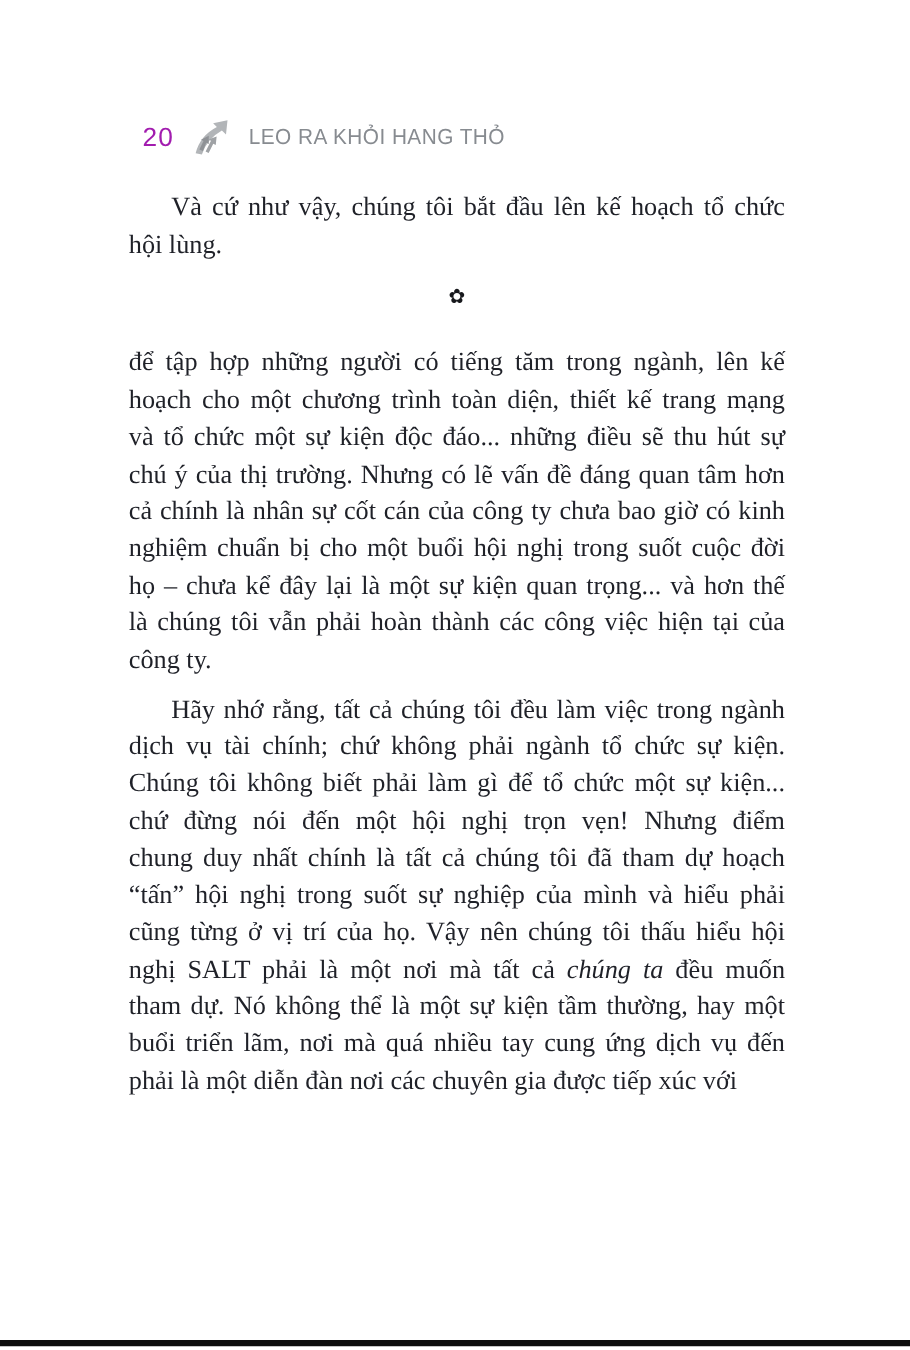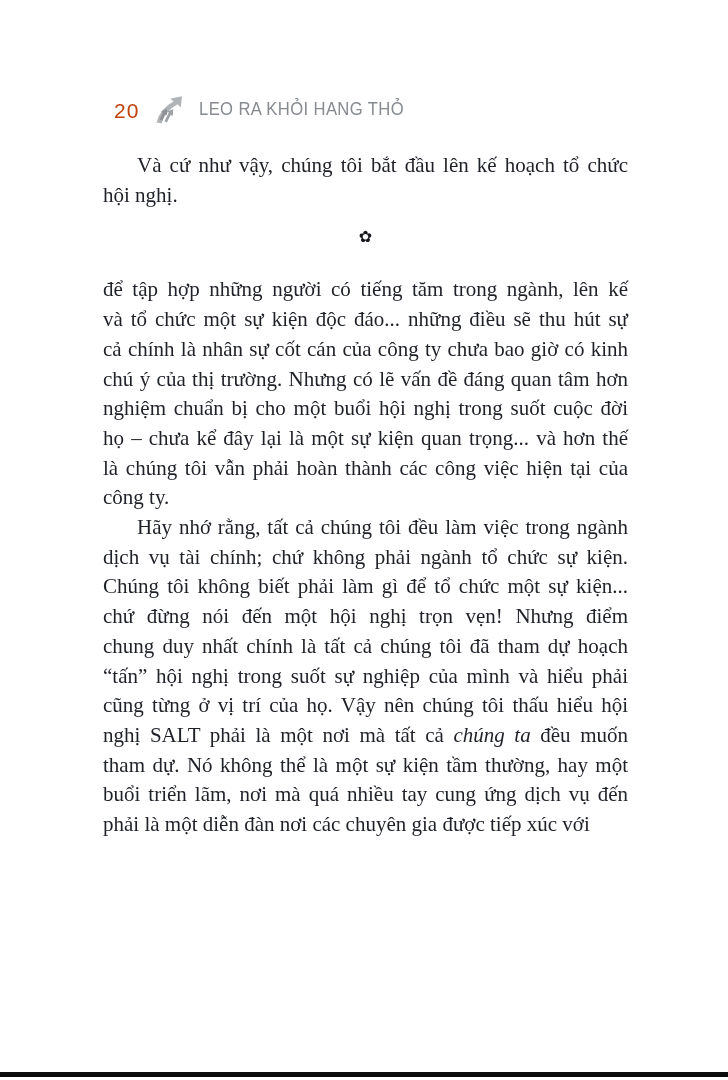--- a/index.html
+++ b/index.html
@@ -21,21 +21,21 @@
     left: 114px;
     top: 96px;
     height: 28px;
     display: flex;
     align-items: center;
     gap: 13px;
   }
   .page-number {
     font-family: "Liberation Sans", sans-serif;
     font-size: 21px;
-    color: #c2410c;
+    color: #a21caf;
     letter-spacing: 1px;
     line-height: 1;
   }
   .chapter-icon {
     width: 34px;
     height: 30px;
     display: inline-block;
   }
   .running-title {
     font-family: "Liberation Sans", sans-serif;
@@ -50,21 +50,21 @@
   
   .body-text {
     position: absolute;
     left: 103px;
     top: 151px;
     width: 525px;
     font-size: 21px;
     line-height: 29.7px;
     color: #1f2128;
   }
-  .para + .para { }
+  .para + .para { margin-top: 10px; }
   .line {
     text-align: justify;
     text-align-last: justify;
   }
   .line.first { padding-left: 34px; }
   .line.last { text-align-last: left; }
   .ornament {
     text-align: center;
     font-family: "DejaVu Sans", sans-serif;
     font-size: 16px;
@@ -95,28 +95,29 @@
         <path d="M12.5 26.2 L16.8 17.6 L14.8 16.6 L21.3 14.2 L20.6 21 L18.6 20 L14.9 27.4 Z" fill="#9fa2a5"></path>
       </svg>
     </span>
     <span class="running-title">LEO RA KHỎI HANG THỎ</span>
   </header>
 
   <main class="body-text">
 
   <div class="para">
         <div class="line first">Và cứ như vậy, chúng tôi bắt đầu lên kế hoạch tổ chức</div>
-        <div class="line last">hội nghị.</div>
+        <div class="line last">hội lùng.</div>
       </div>
       <div class="ornament">✿</div>
       <div class="para">
         <div class="line">để tập hợp những người có tiếng tăm trong ngành, lên kế</div>
+        <div class="line">hoạch cho một chương trình toàn diện, thiết kế trang mạng</div>
         <div class="line">và tổ chức một sự kiện độc đáo... những điều sẽ thu hút sự</div>
+        <div class="line">chú ý của thị trường. Nhưng có lẽ vấn đề đáng quan tâm hơn</div>
         <div class="line">cả chính là nhân sự cốt cán của công ty chưa bao giờ có kinh</div>
-        <div class="line">chú ý của thị trường. Nhưng có lẽ vấn đề đáng quan tâm hơn</div>
         <div class="line">nghiệm chuẩn bị cho một buổi hội nghị trong suốt cuộc đời</div>
         <div class="line">họ – chưa kể đây lại là một sự kiện quan trọng... và hơn thế</div>
         <div class="line">là chúng tôi vẫn phải hoàn thành các công việc hiện tại của</div>
         <div class="line last">công ty.</div>
       </div>
       <div class="para">
         <div class="line first">Hãy nhớ rằng, tất cả chúng tôi đều làm việc trong ngành</div>
         <div class="line">dịch vụ tài chính; chứ không phải ngành tổ chức sự kiện.</div>
         <div class="line">Chúng tôi không biết phải làm gì để tổ chức một sự kiện...</div>
         <div class="line">chứ đừng nói đến một hội nghị trọn vẹn! Nhưng điểm</div>

